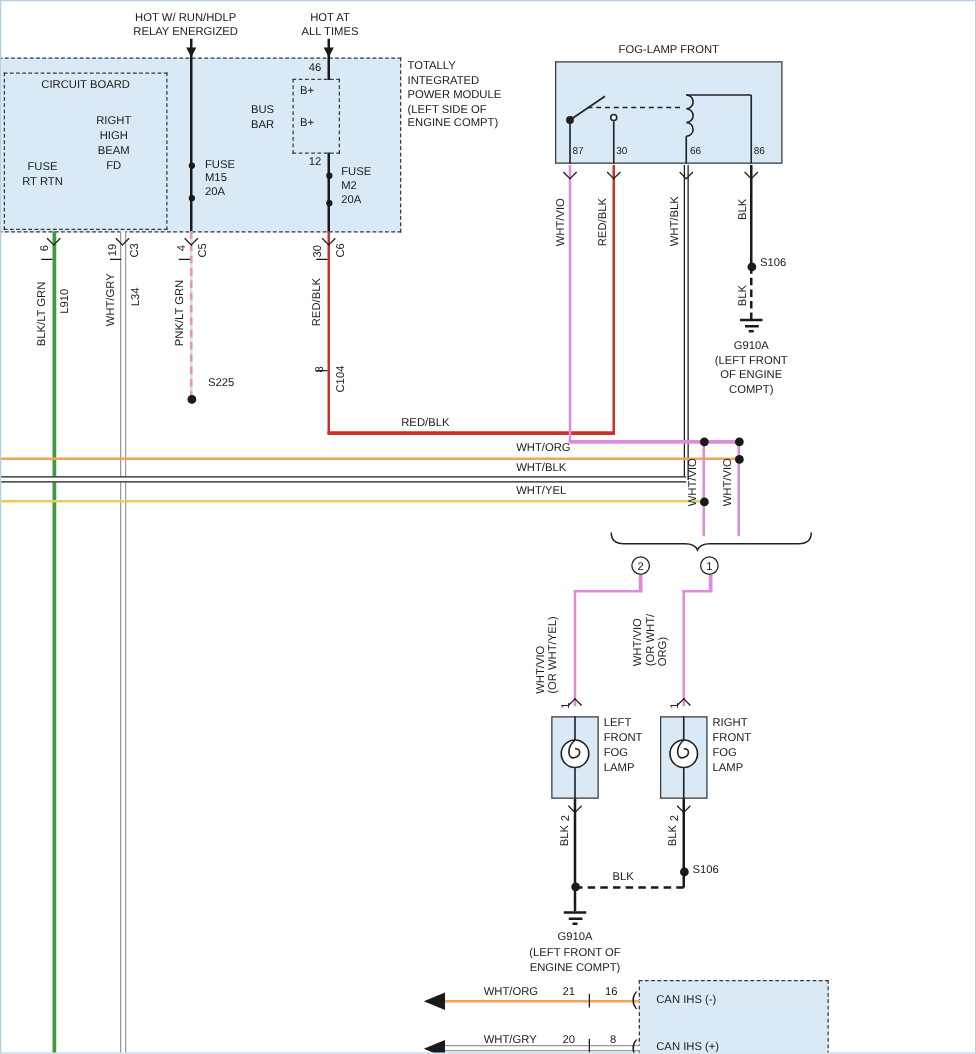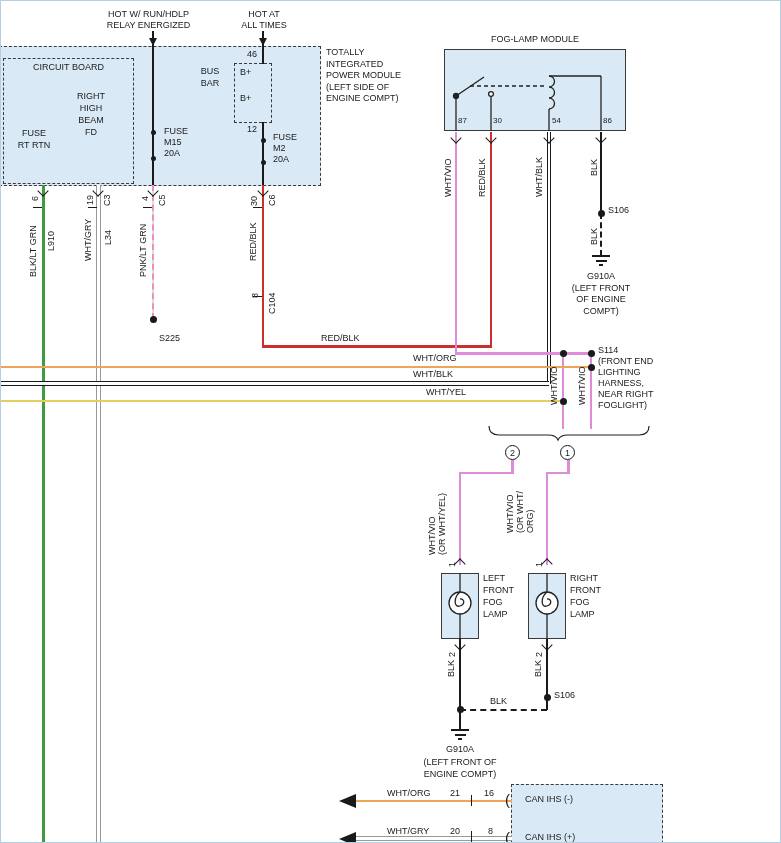--- a/index.html
+++ b/index.html
@@ -190,21 +190,21 @@
 POWER MODULE
 (LEFT SIDE OF
 ENGINE COMPT)</div>
   <div class="t tc" style="left:3px;top:61px;width:129px;text-align:center;">CIRCUIT BOARD</div>
   <div class="t tc lh12" style="left:6px;top:126px;width:54px;">FUSE
 RT RTN</div>
   <div class="t tc lh12" style="left:60px;top:89px;width:60px;">RIGHT
 HIGH
 BEAM
 FD</div>
-  <div class="t tc lh12" style="left:190px;top:64px;width:38px;">BUS
+  <div class="t tc lh12" style="left:190px;top:80px;width:38px;">BUS
 BAR</div>
   <div class="t tr" style="left:240px;top:48px;width:16px;">46</div>
   <div class="t" style="left:239px;top:66px;width:20px;">B+</div>
   <div class="t" style="left:239px;top:92px;width:20px;">B+</div>
   <div class="t tr" style="left:240px;top:123px;width:16px;">12</div>
   <div class="t" style="left:163px;top:125px;width:36px;">FUSE
 M15
 20A</div>
   <div class="t" style="left:272px;top:131px;width:36px;">FUSE
 M2
@@ -219,49 +219,43 @@
   <div class="vlab" style="left:266px;top:190px;height:15px;">C6</div>
 
   <div class="vlab" style="left:27px;top:214px;height:62px;">BLK/LT GRN</div>
   <div class="vlab" style="left:45px;top:222px;height:28px;">L910</div>
   <div class="vlab" style="left:82px;top:214px;height:46px;">WHT/GRY</div>
   <div class="vlab" style="left:102px;top:222px;height:22px;">L34</div>
   <div class="vlab" style="left:137px;top:214px;height:62px;">PNK/LT GRN</div>
   <div class="vlab" style="left:247px;top:214px;height:46px;">RED/BLK</div>
   <div class="vlab" style="left:249px;top:287px;height:10px;">8</div>
   <div class="vlab" style="left:266px;top:285px;height:28px;">C104</div>
-  <div class="t" style="left:158px;top:332px;width:36px;">S225</div>
-
-  <div class="t tc" style="left:443px;top:33px;width:182px;">FOG-LAMP MODULE</div>
+  <div class="t" style="left:158px;top:300px;width:36px;text-align:center;">S225</div>
+
+  <div class="t tc" style="left:443px;top:33px;width:182px;">FOG-LAMP FRONT</div>
   <div class="t f8" style="left:457px;top:115px;width:14px;">87</div>
   <div class="t f8" style="left:492px;top:115px;width:14px;">30</div>
-  <div class="t f8" style="left:551px;top:115px;width:14px;">54</div>
+  <div class="t f8" style="left:551px;top:115px;width:14px;">66</div>
   <div class="t f8" style="left:602px;top:115px;width:14px;">86</div>
   <div class="vlab" style="left:442px;top:150px;height:46px;">WHT/VIO</div>
   <div class="vlab" style="left:476px;top:150px;height:46px;">RED/BLK</div>
   <div class="vlab" style="left:533px;top:150px;height:46px;">WHT/BLK</div>
   <div class="vlab" style="left:588px;top:153px;height:22px;">BLK</div>
 
   <div class="t" style="left:607px;top:204px;width:32px;">S106</div>
   <div class="vlab" style="left:588px;top:222px;height:22px;">BLK</div>
   <div class="t tc" style="left:554px;top:270px;width:92px;line-height:11.5px;">G910A
 (LEFT FRONT
 OF ENGINE
 COMPT)</div>
 
   <div class="t" style="left:320px;top:332px;width:48px;">RED/BLK</div>
   <div class="t" style="left:412px;top:352px;width:48px;">WHT/ORG</div>
   <div class="t" style="left:412px;top:368px;width:48px;">WHT/BLK</div>
-  <div class="t" style="left:412px;top:386px;width:48px;margin-left:13px;">WHT/YEL</div>
-  <div class="t" style="left:597px;top:344px;width:72px;line-height:11px;">S114
-(FRONT END
-LIGHTING
-HARNESS,
-NEAR RIGHT
-FOGLIGHT)</div>
+  <div class="t" style="left:412px;top:386px;width:48px;">WHT/YEL</div>
   <div class="vlab" style="left:548px;top:358px;height:46px;">WHT/VIO</div>
   <div class="vlab" style="left:576px;top:358px;height:46px;">WHT/VIO</div>
 
   <div class="vlab" style="left:426px;top:480px;height:74px;">WHT/VIO
 (OR WHT/YEL)</div>
   <div class="vlab" style="left:504px;top:480px;height:52px;">WHT/VIO
 (OR WHT/
 ORG)</div>
   <div class="vlab" style="left:446px;top:556px;height:10px;">1</div>
   <div class="vlab" style="left:533px;top:556px;height:10px;">1</div>

